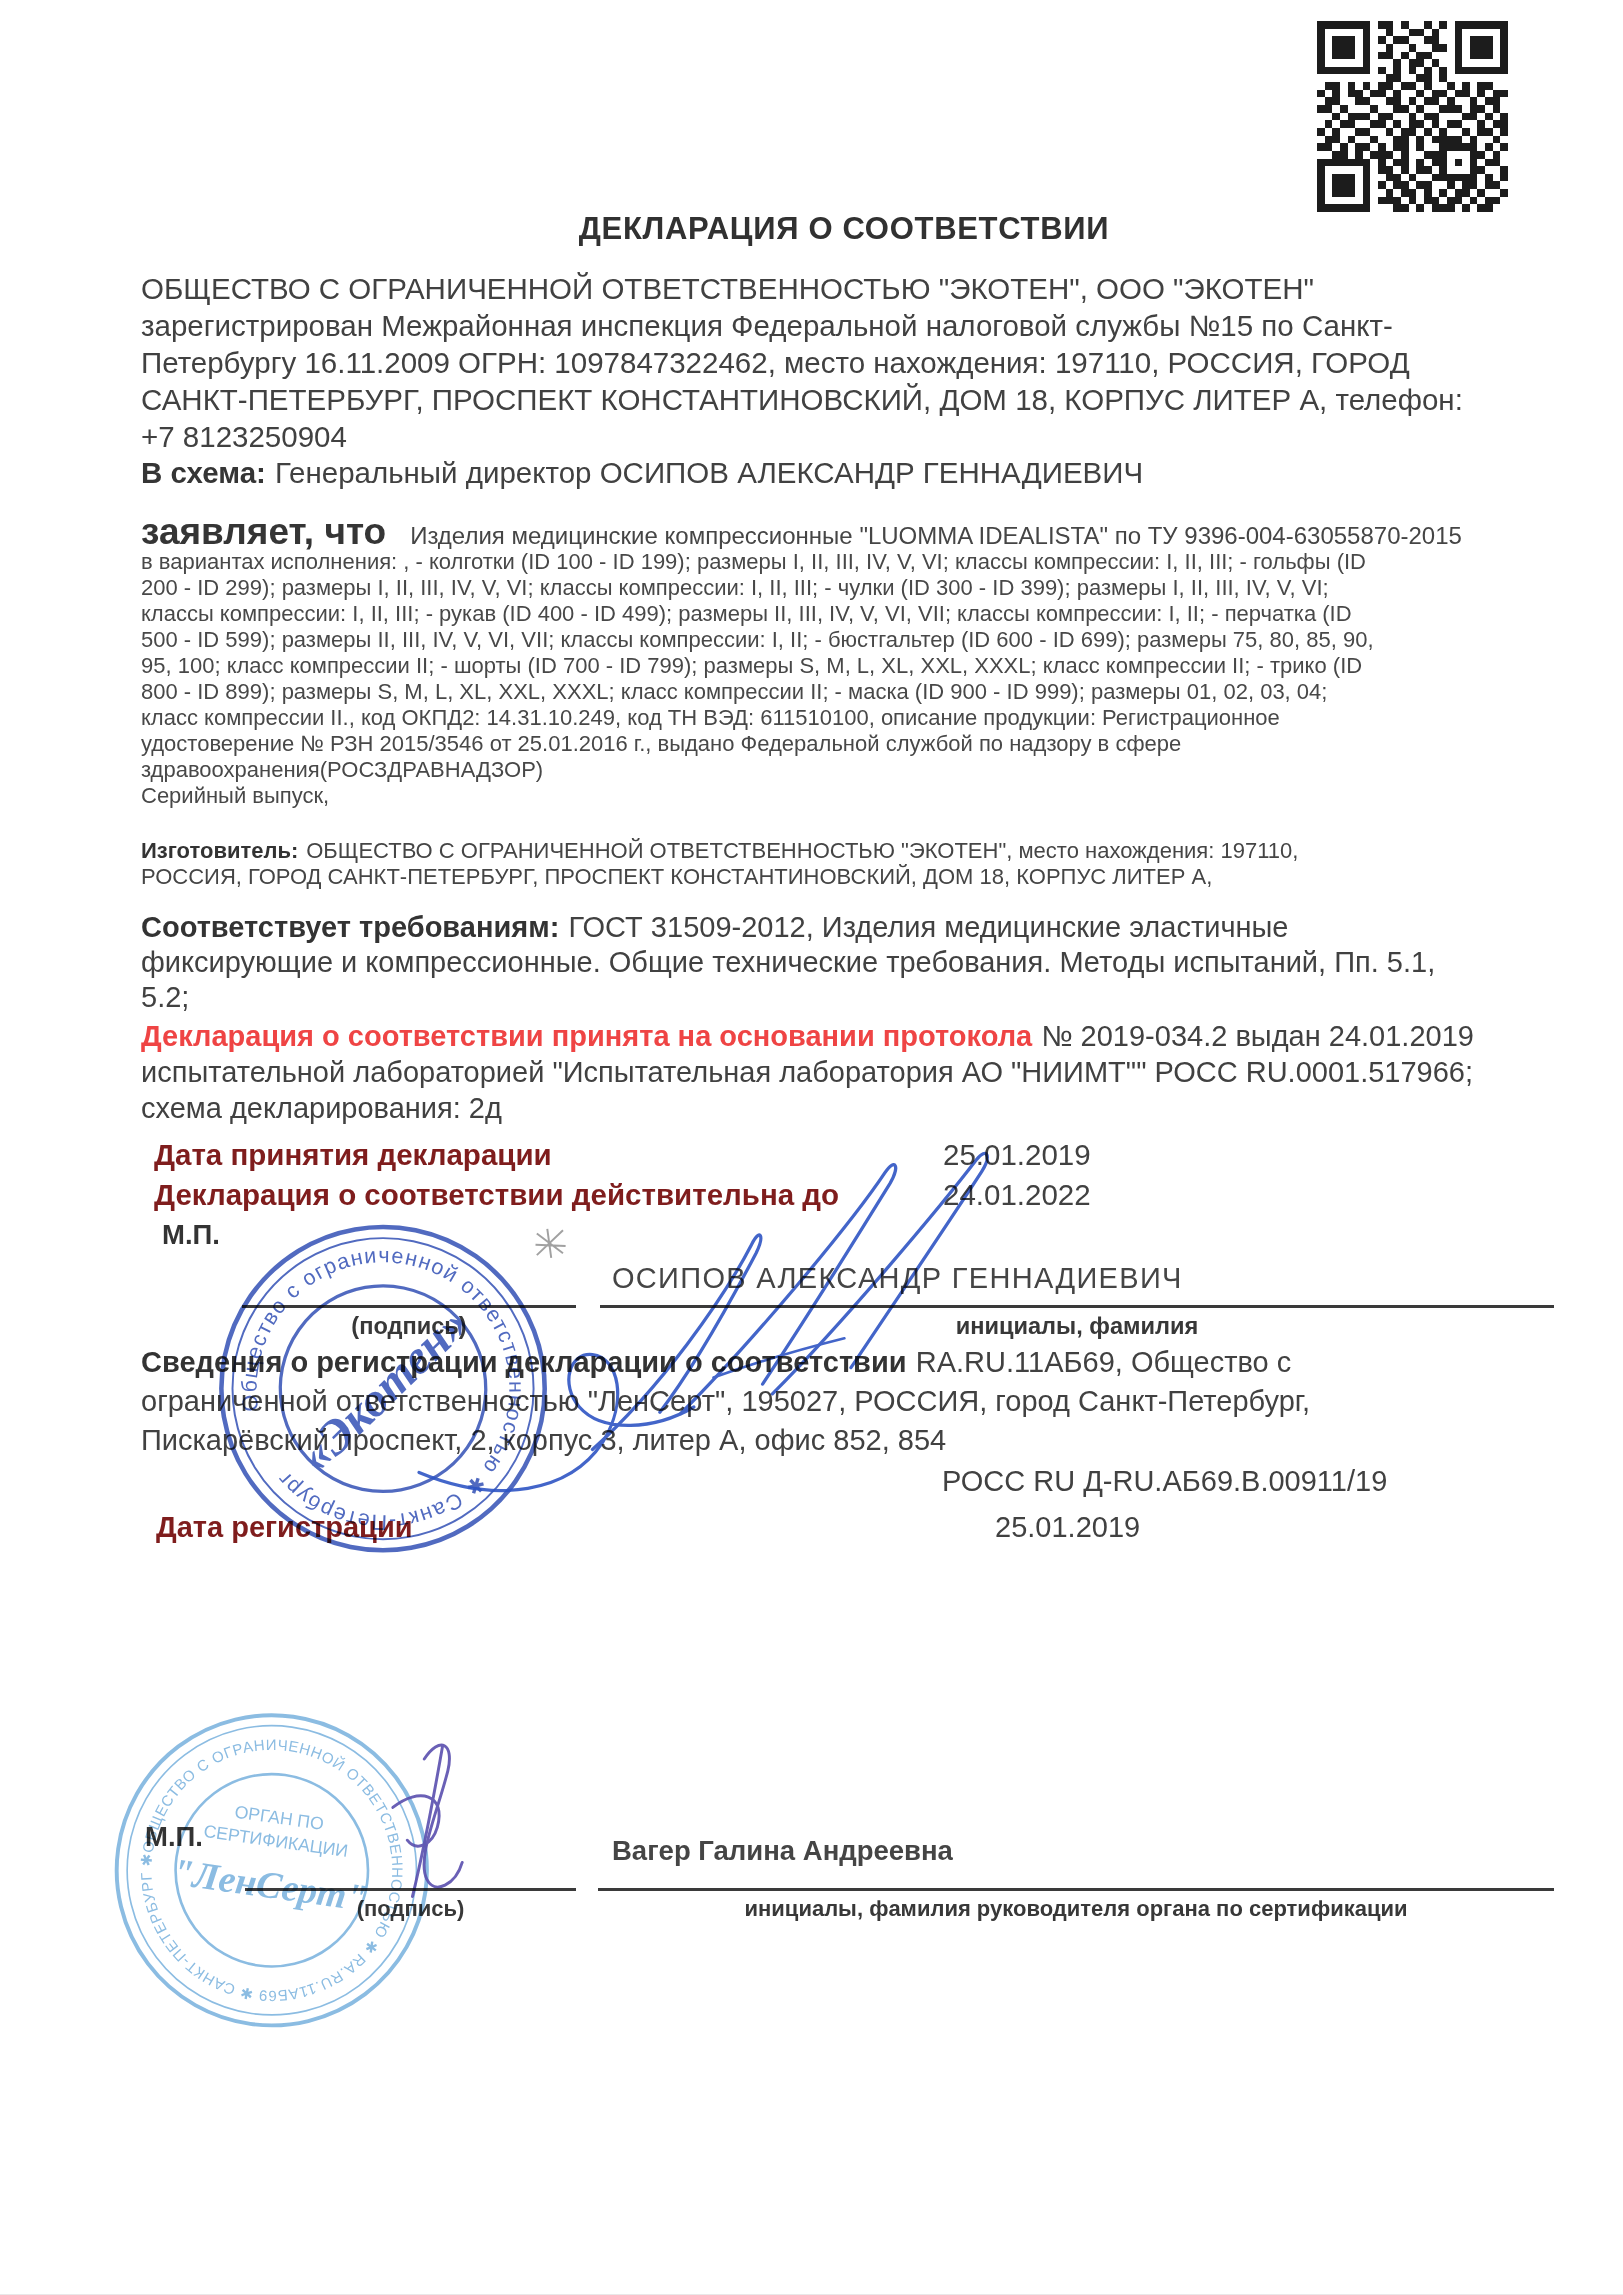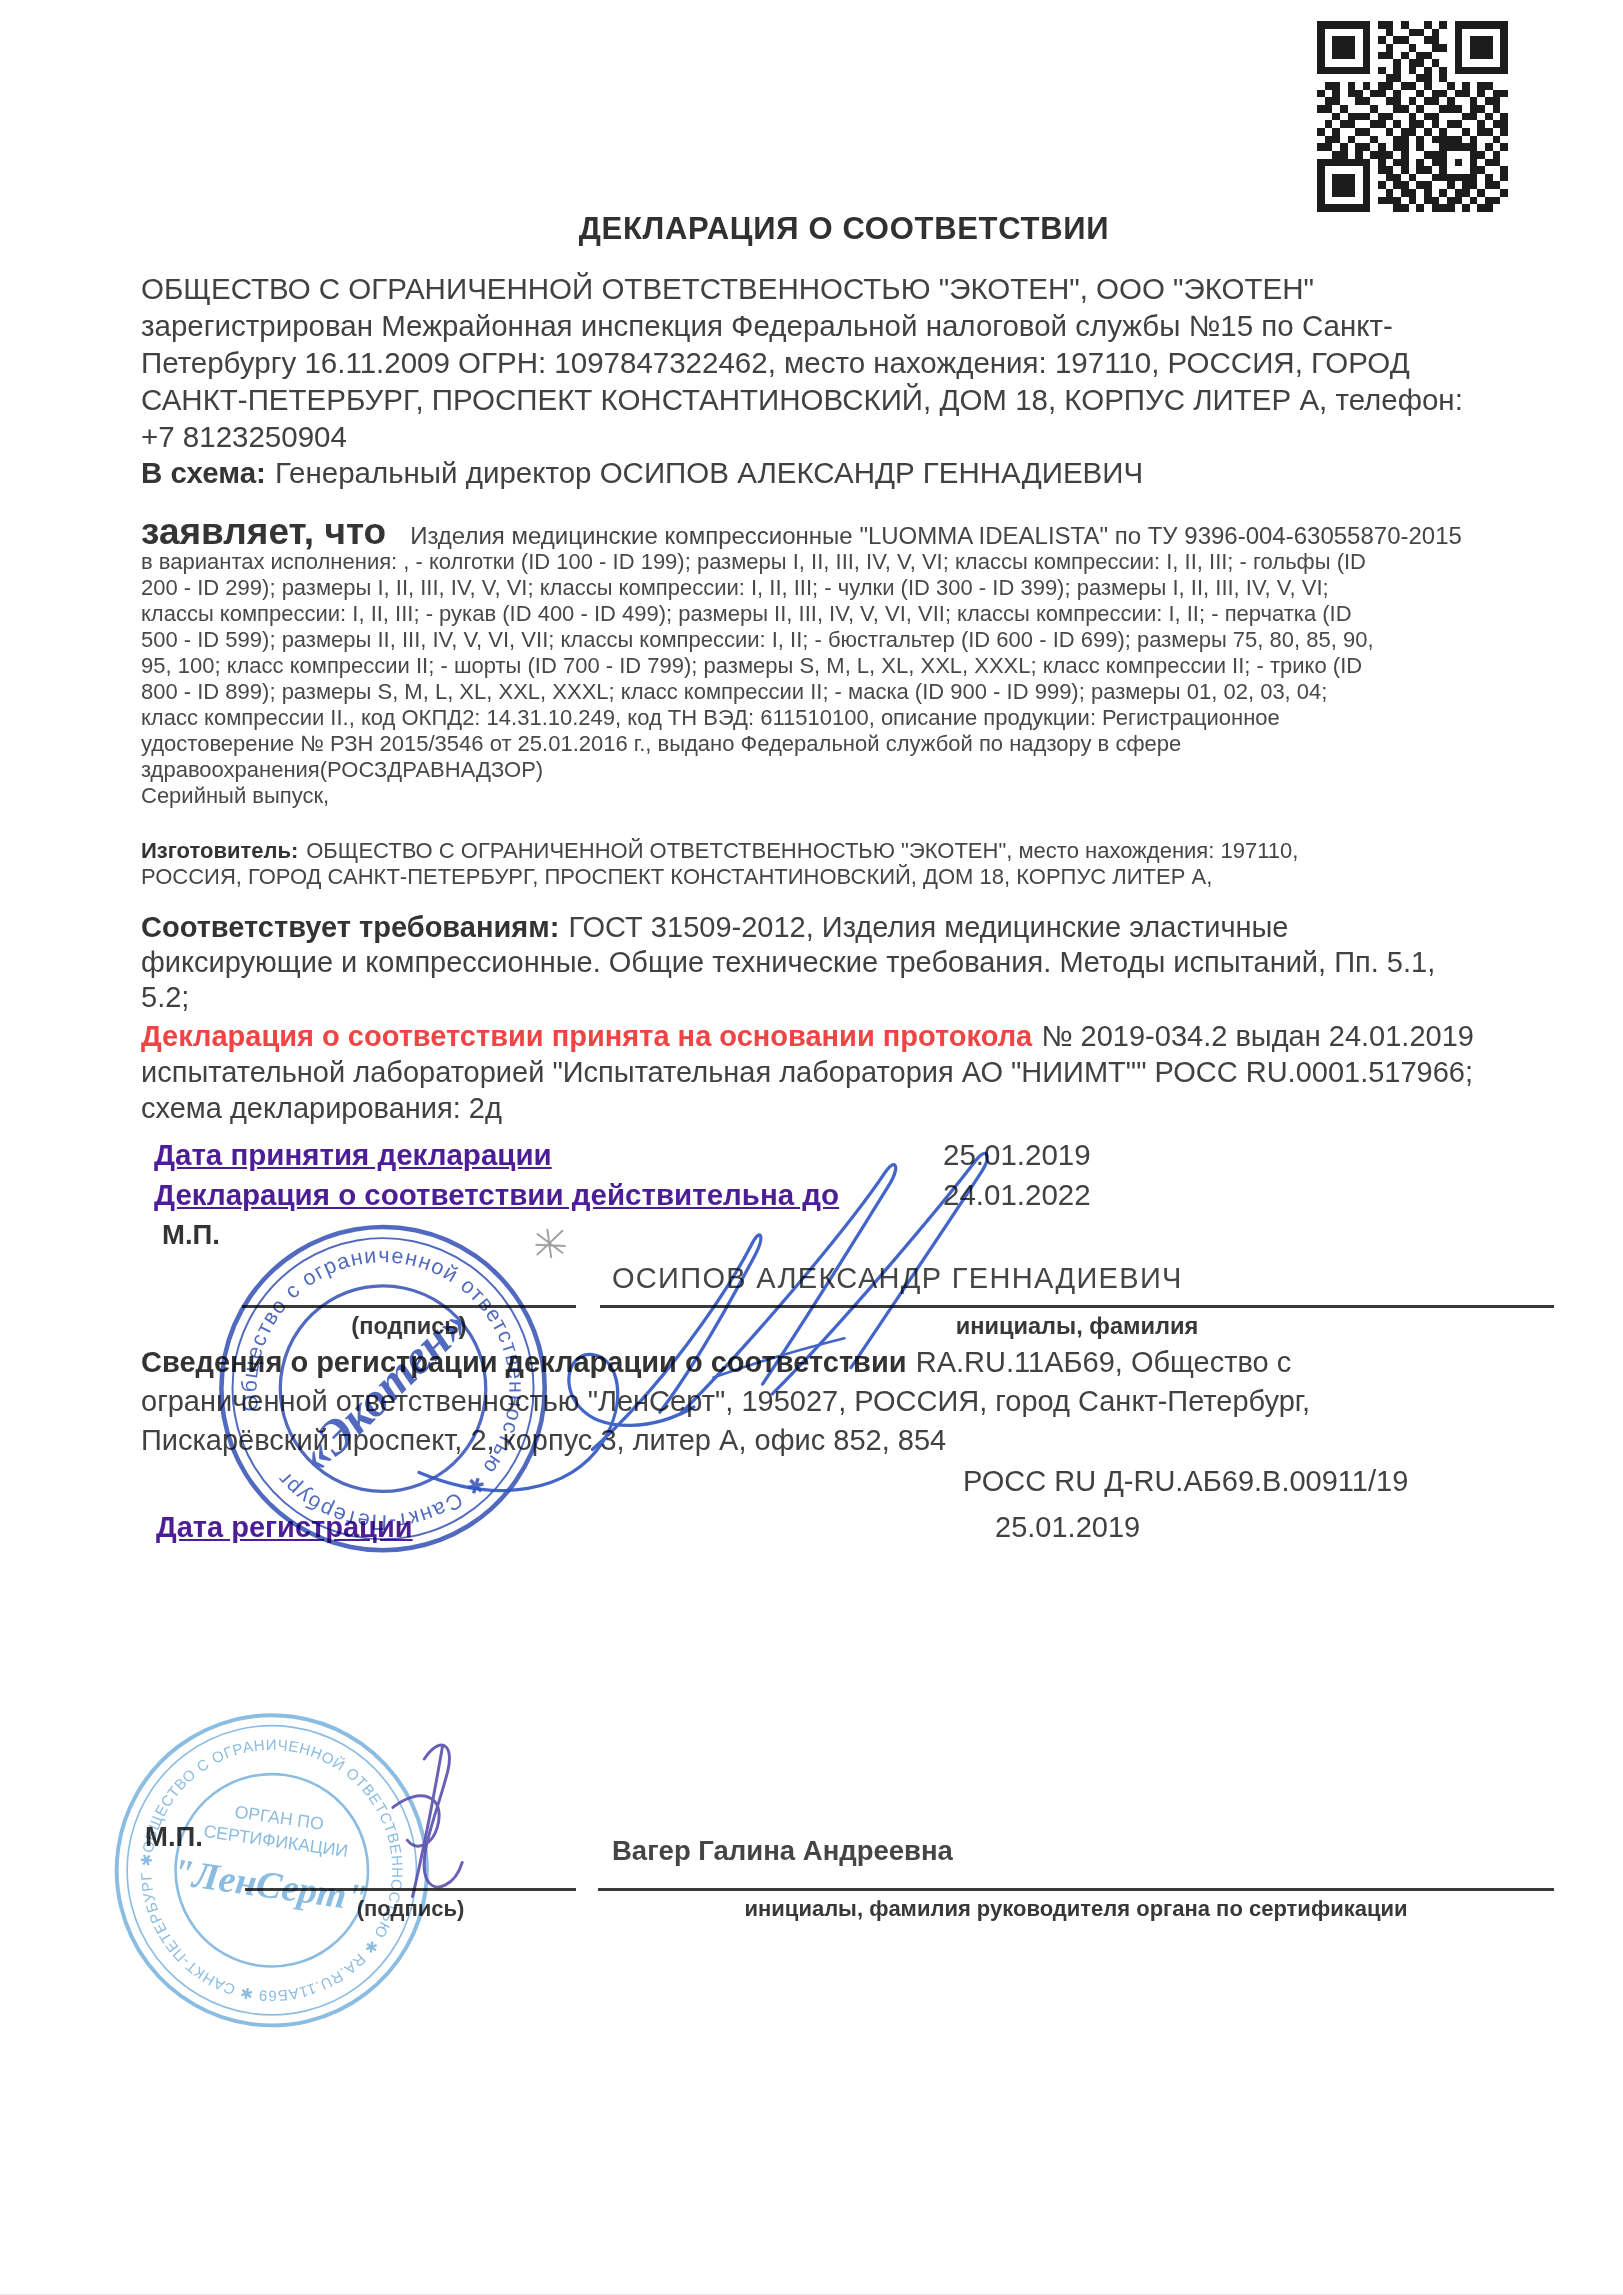--- a/index.html
+++ b/index.html
@@ -17,40 +17,40 @@
   #in-person .lead{margin-right:9.2px;color:#353535;}
   #declares-line1{left:141px;top:511px;font-size:24px;color:#454545;}
   #declares-line1 .lead{font-size:37px;color:#353535;margin-right:24px;}
   #declares-body{left:141px;top:549px;font-size:22px;line-height:26px;color:#484848;}
   #manufacturer{left:141px;top:838px;font-size:22px;line-height:26px;color:#454545;}
   #manufacturer .lead{margin-right:7.9px;color:#333;}
   #compliance{left:141px;top:910px;font-size:29px;line-height:35px;color:#414141;}
   #compliance .lead{margin-right:9.2px;color:#333;}
   #basis{left:141px;top:1018px;font-size:29px;line-height:36px;color:#414141;}
   #basis .lead{margin-right:9.2px;color:#ef4444;}
-  .row-label{font-size:29.5px;font-weight:bold;color:#4c1d95;text-decoration:underline;}
+  .row-label{font-size:29.5px;font-weight:bold;color:#7f1d1d;}
   .row-value{font-size:29.5px;color:#414141;}
   #adopt-label{left:154px;top:1138px;}
   #adopt-value{left:943px;top:1138px;}
   #valid-label{left:154px;top:1178px;}
   #valid-value{left:943px;top:1178px;}
   .mp{font-size:27.5px;font-weight:bold;color:#333;}
   #mp1{left:162px;top:1219px;}
   #mp2{left:145px;top:1821px;}
   .sig-line{height:2.6px;background:#3a3a3a;}
   #line-sign-1{left:242px;top:1305px;width:334px;}
   #line-name-1{left:600px;top:1305px;width:954px;}
   #osipov-name{left:612px;top:1262px;font-size:29px;letter-spacing:1.3px;color:#454545;}
   .caption{font-size:23.6px;font-weight:bold;color:#383838;text-align:center;}
   #cap-sign-1{left:242px;top:1313px;width:334px;}
   #cap-name-1{left:600px;top:1313px;width:954px;}
   #reg-info{left:141px;top:1343px;font-size:29px;line-height:39px;color:#414141;}
   #reg-info .lead{margin-right:9.2px;color:#333;}
   #regnum-label{left:156px;top:1465px;font-size:29px;}
-  #regnum-value{left:963px;top:1465px;font-size:29px;}
+  #regnum-value{left:942px;top:1465px;font-size:29px;}
   #regdate-label{left:156px;top:1511px;font-size:29px;}
   #regdate-value{left:995px;top:1511px;font-size:29px;}
   #vager-name{left:612px;top:1835px;font-size:27.5px;color:#454545;font-weight:bold;}
   #line-sign-2{left:245px;top:1888px;width:331px;}
   #line-name-2{left:598px;top:1888px;width:956px;}
   #cap-sign-2{left:245px;top:1896px;width:331px;font-size:22px;}
   #cap-name-2{left:598px;top:1896px;width:956px;font-size:22px;}
   
   #qr{left:1317px;top:21px;width:191px;height:191px;display:grid;
       grid-template-columns:repeat(25,1fr);grid-template-rows:repeat(25,1fr);}

